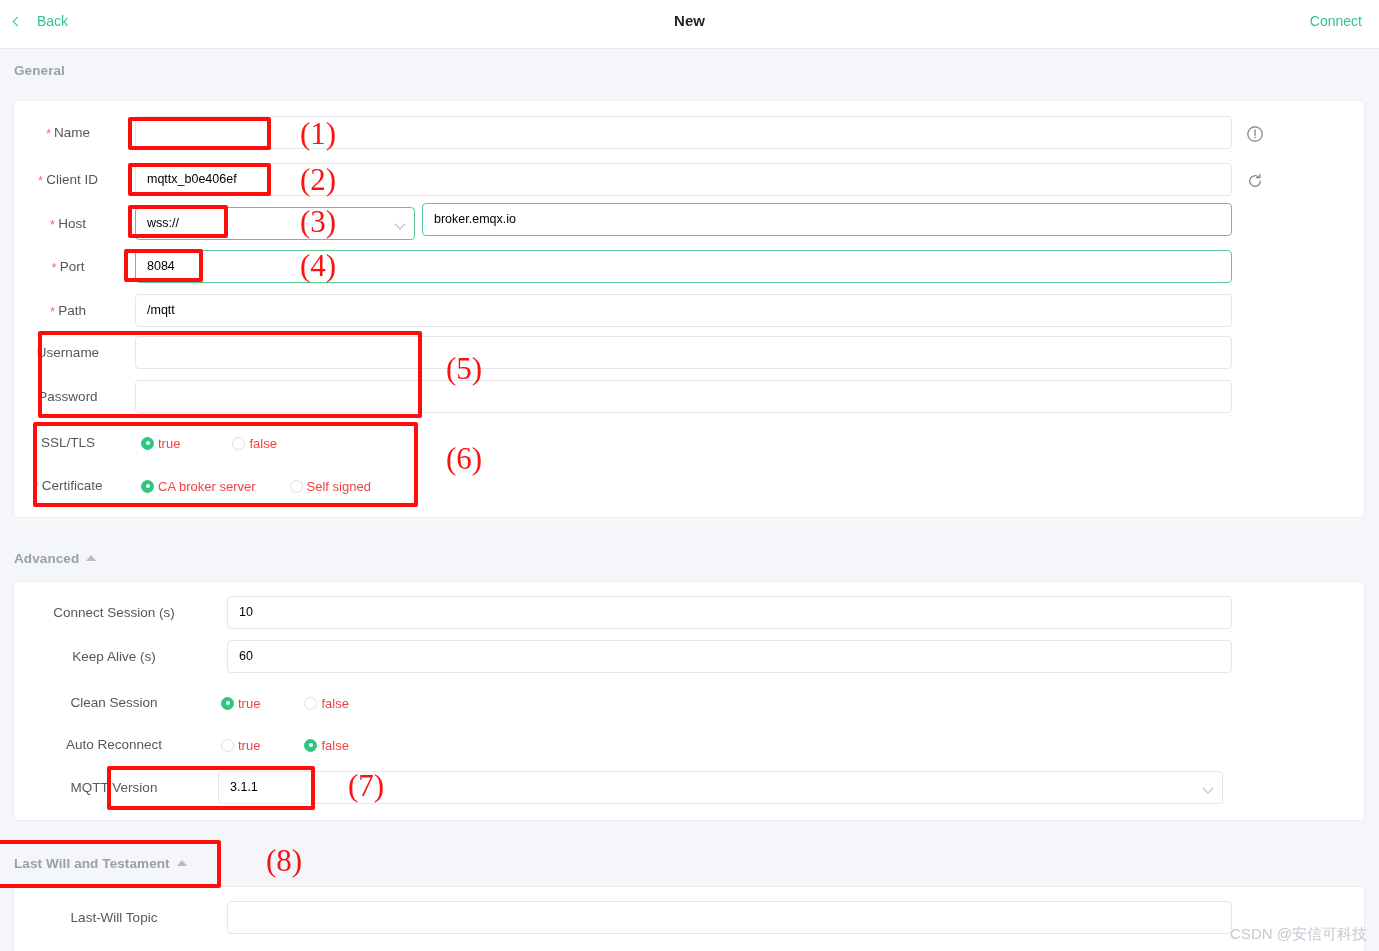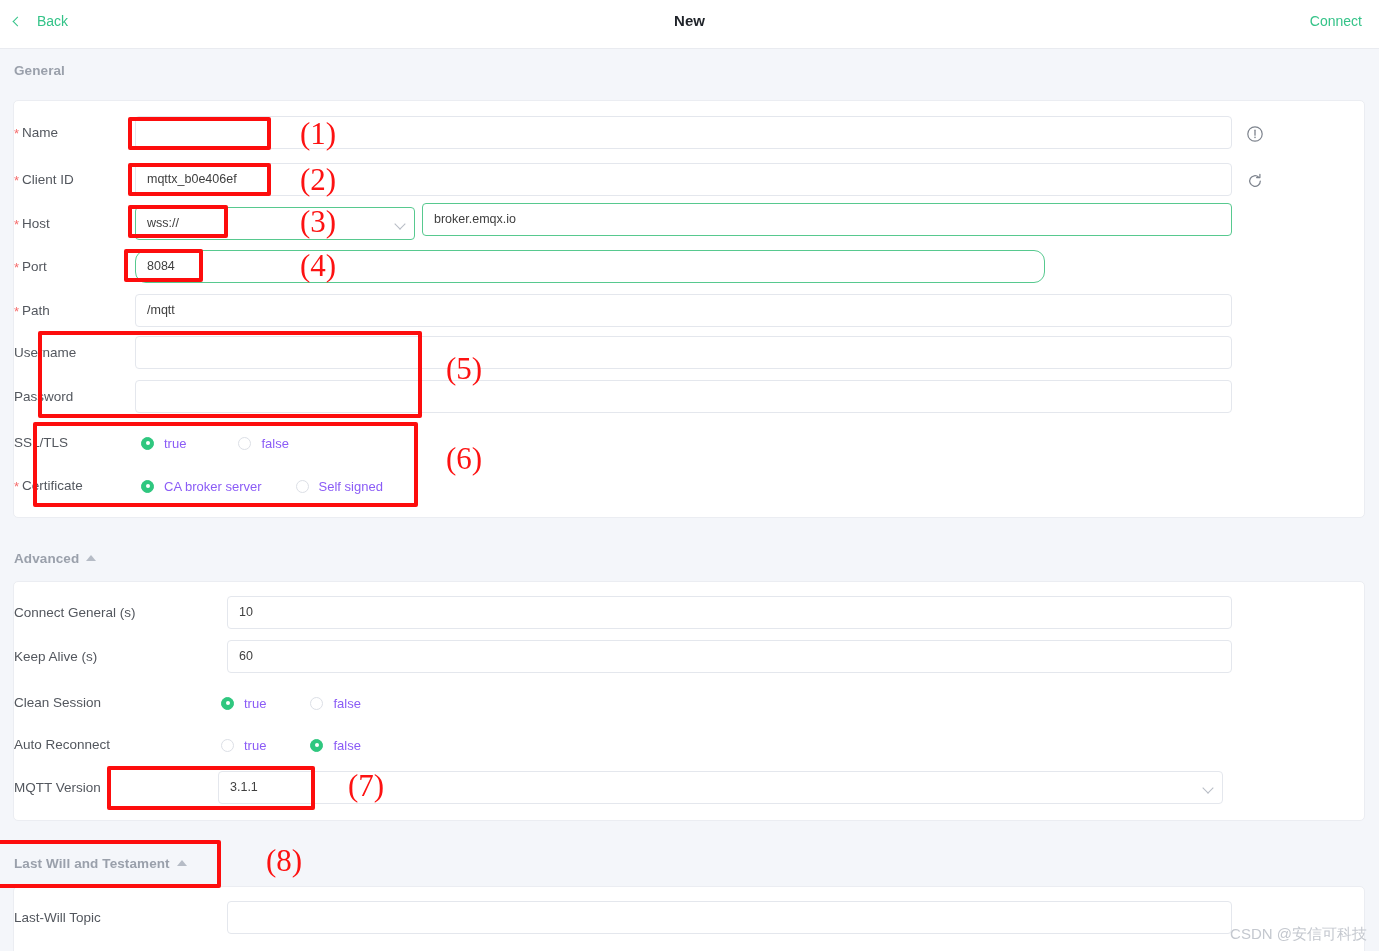--- a/index.html
+++ b/index.html
@@ -99,21 +99,21 @@
   }
   .lbl {
     position: absolute;
     right: 0;
     top: 0;
     height: 44px;
     line-height: 44px;
     font-size: 13.5px;
     color: #53575e;
     white-space: nowrap;
-    text-align: left;
+    text-align: center;
   }
   .req-star {
     color: #f56c6c;
     font-size: 13px;
     margin-right: 3px;
     position: relative;
     top: 1px;
   }
 
   .inp {
@@ -123,21 +123,21 @@
     border-radius: 4px;
     background: #ffffff;
     font-size: 12.5px;
     color: #4a4f57;
     padding: 0 11px;
     line-height: 31px;
     overflow: hidden;
     white-space: nowrap;
   }
   .inp.green { border-color: #57c98f; }
-  .inp .val { color: #404040; font-size: 12.5px; margin-top: 31px; }
+  .inp .val { color: #000000; font-size: 12.5px; margin-top: 31px; }
 
   .sel-caret {
     position: absolute;
     right: 10px; top: 12px;
     width: 8px; height: 8px;
     border-right: 1.6px solid #b7bcc5;
     border-bottom: 1.6px solid #b7bcc5;
     transform: rotate(45deg);
   }
 
@@ -160,22 +160,22 @@
     content: "";
     position: absolute;
     left: 50%; top: 50%;
     width: 4px; height: 4px;
     border-radius: 50%;
     background: #ffffff;
     transform: translate(-50%,-50%);
   }
   .radio-label {
     font-size: 13px;
-    color: #8b5cf6;
-    margin-left: 10px;
+    color: #ef4444;
+    margin-left: 4px;
     white-space: nowrap;
   }
 
   
   .ricon {
     position: absolute;
     width: 18px; height: 18px;
     color: #8b9099;
     cursor: pointer;
   }
@@ -267,21 +267,21 @@
       </div>
       <div class="inp green" style="left:408px; top:1px; width:810px;">
         <span class="val">broker.emqx.io</span>
       </div>
     </div>
 
     <div class="row" style="top:144px;">
       <div class="lbl" style="width:108px; left:0;">
         <span class="req-star">*</span><span>Port</span>
       </div>
-      <div class="inp green" style="left:121px; top:5px; width:910px;border-radius:11px;">
+      <div class="inp green" style="left:121px; top:5px; width:1097px;">
         <span class="val">8084</span>
       </div>
     </div>
 
     <div class="row" style="top:188px;">
       <div class="lbl" style="width:108px; left:0;">
         <span class="req-star">*</span><span>Path</span>
       </div>
       <div class="inp" style="left:121px; top:5px; width:1097px;">
         <span class="val">/mqtt</span>
@@ -342,21 +342,21 @@
 
   <div class="section-label" style="left:14px; top:551px;">
     <span>Advanced</span>
     <span class="caret-up"></span>
   </div>
 
   <div class="card" style="left:13px; top:581px; width:1352px; height:240px;">
 
     <div class="row" style="top:9px;">
       <div class="lbl" style="width:200px; left:0;">
-        <span>Connect General (s)</span>
+        <span>Connect Session (s)</span>
       </div>
       <div class="inp" style="left:213px; top:5px; width:1005px;">
         <span class="val">10</span>
       </div>
     </div>
 
     <div class="row" style="top:53px;">
       <div class="lbl" style="width:200px; left:0;">
         <span>Keep Alive (s)</span>
       </div>

